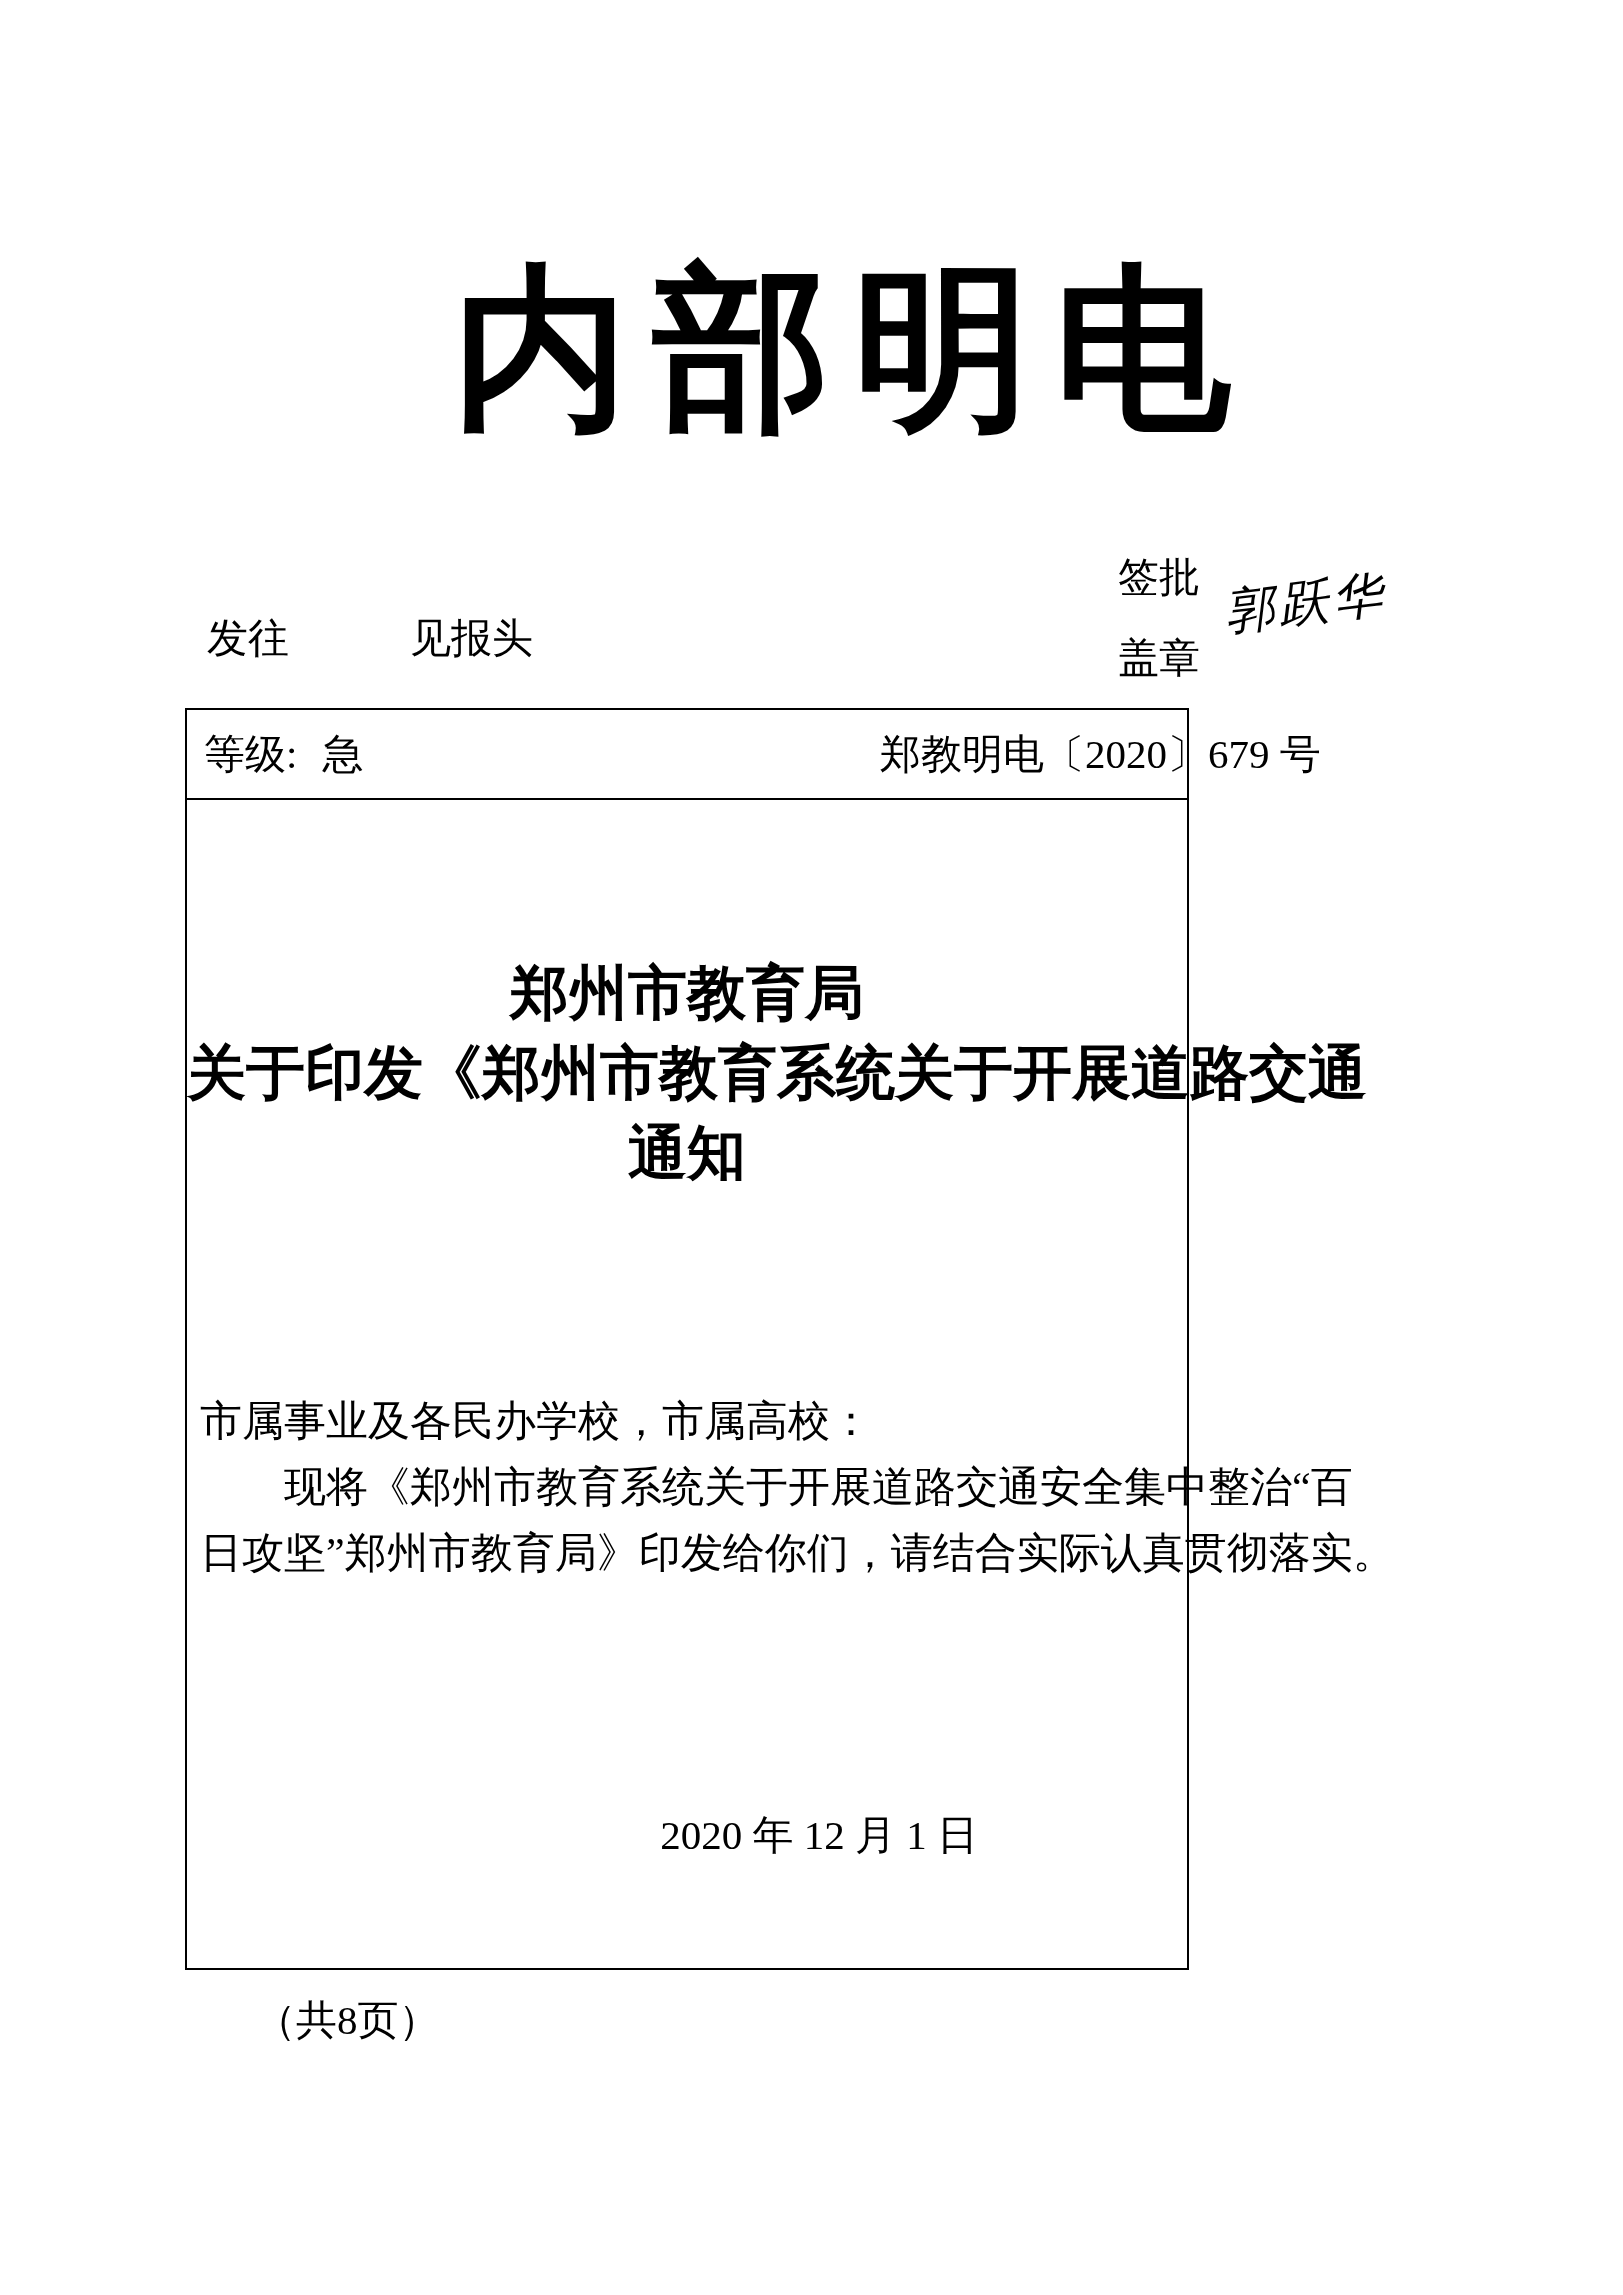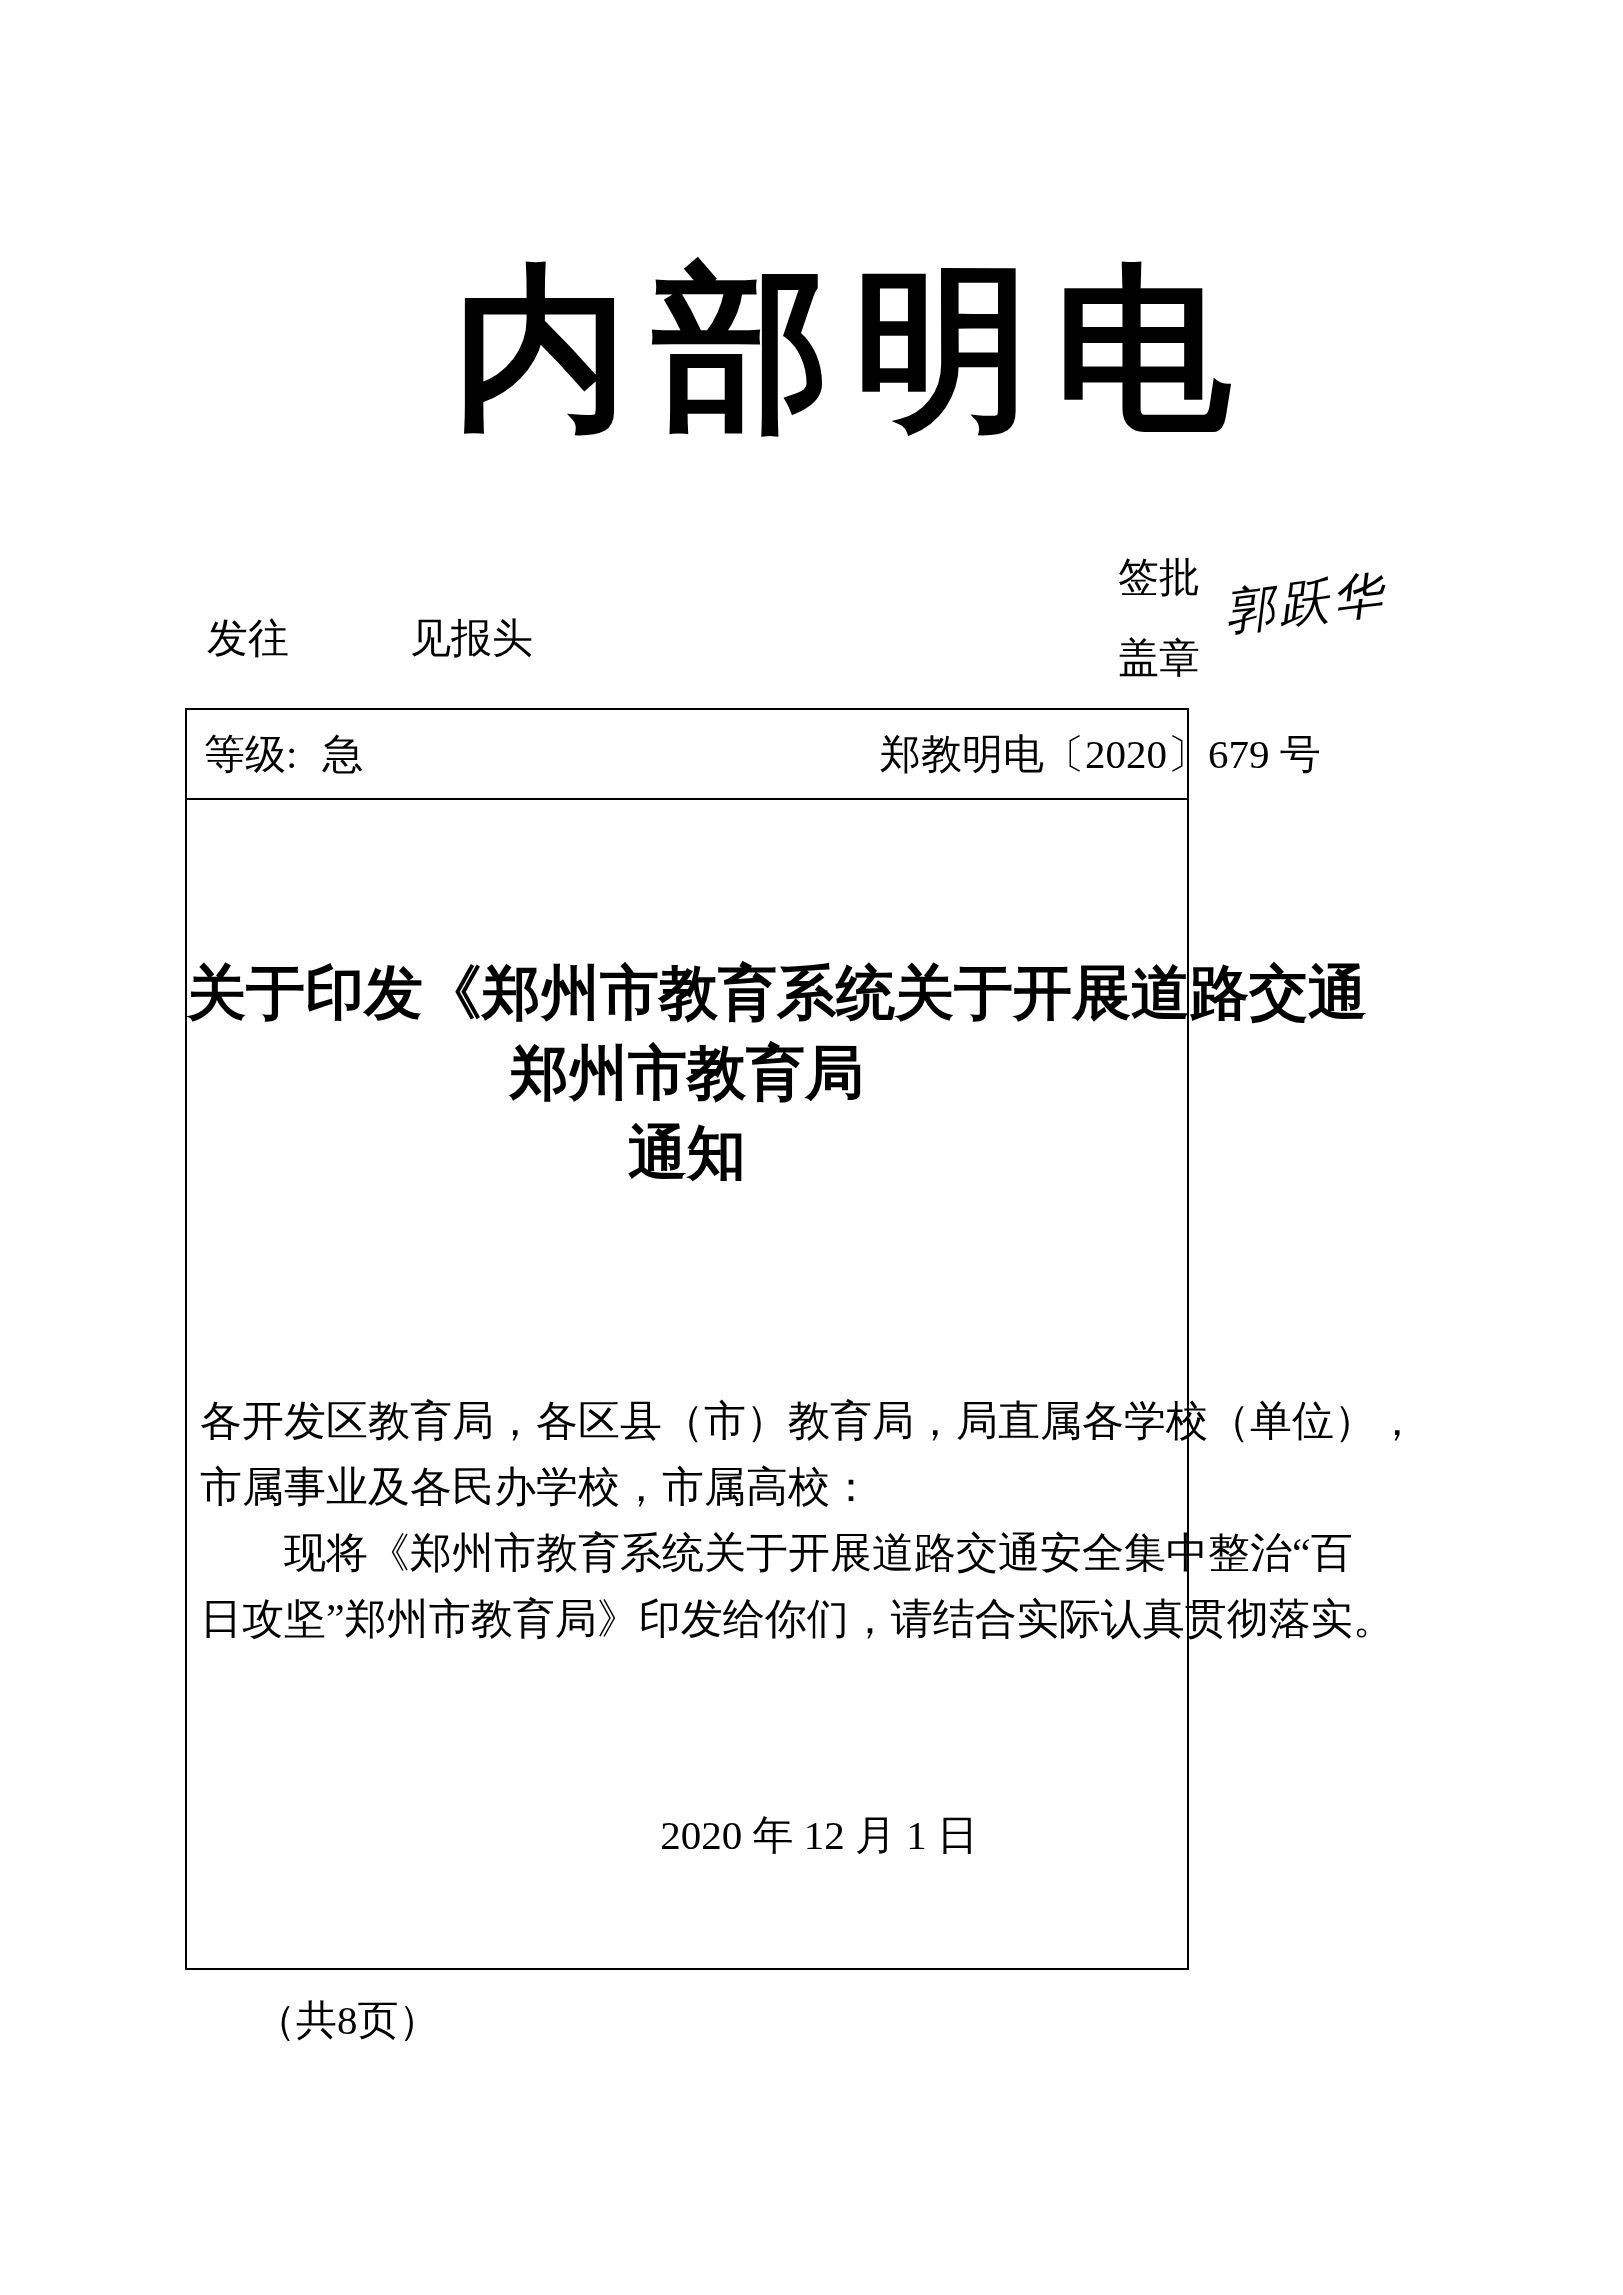--- a/index.html
+++ b/index.html
@@ -108,27 +108,26 @@
 
   <div class="doc-box">
 
     <div class="meta-row">
       <span>等级:</span>
       <span class="level-value">急</span>
       <span class="doc-number">郑教明电〔2020〕679 号</span>
     </div>
 
     <div class="title-block">
+      <div>郑州市教育局</div>
       <div>关于印发《郑州市教育系统关于开展道路交通</div>
-      <div>郑州市教育局</div>
       <div>通知</div>
     </div>
 
     <div class="body-block">
-      <div class="body-line">各开发区教育局，各区县（市）教育局，局直属各学校（单位），</div>
       <div class="body-line">市属事业及各民办学校，市属高校：</div>
       <div class="body-line indent">现将《郑州市教育系统关于开展道路交通安全集中整治“百</div>
       <div class="body-line">日攻坚”郑州市教育局》印发给你们，请结合实际认真贯彻落实。</div>
     </div>
 
     <div class="date-line">2020 年 12 月 1 日</div>
 
   </div>
 
   <div class="page-note">（共8页）</div>

